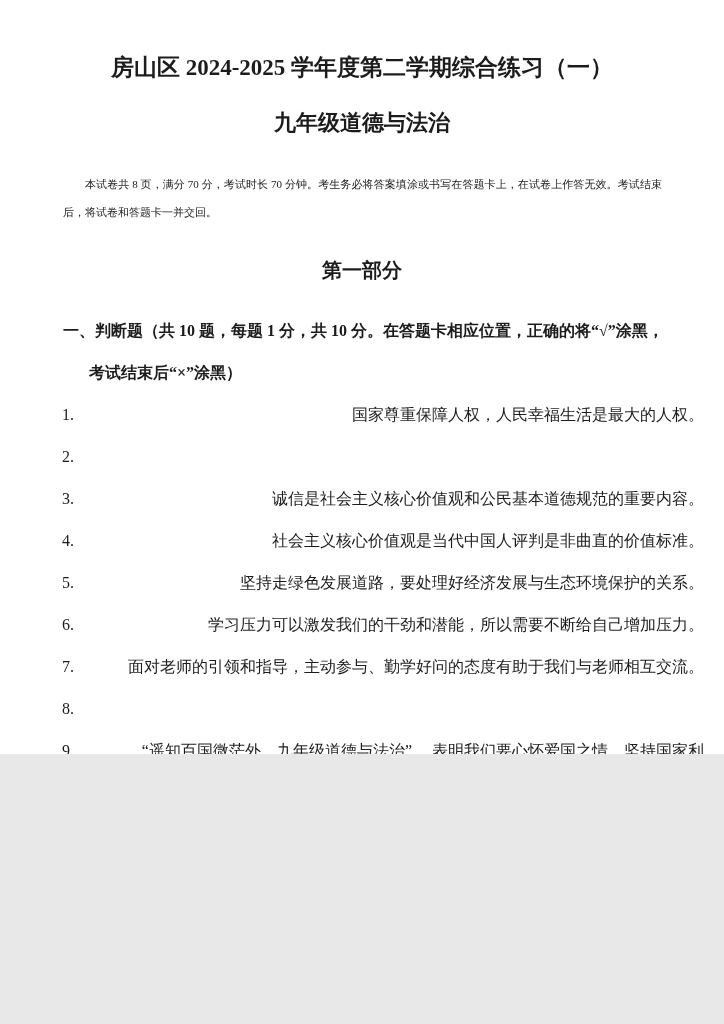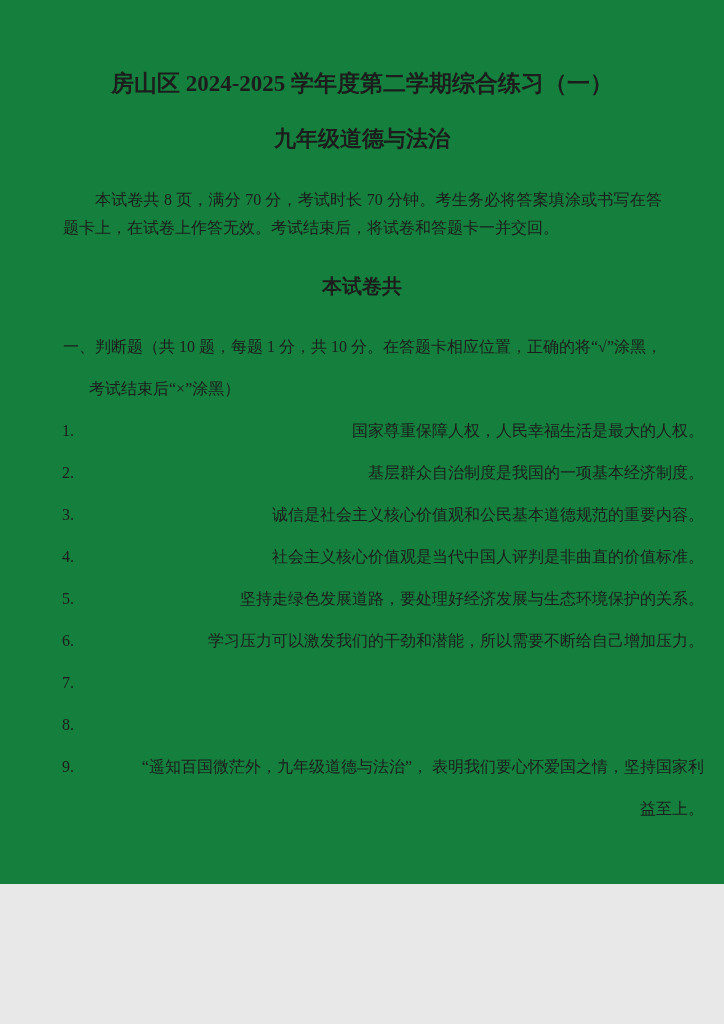--- a/index.html
+++ b/index.html
@@ -1,58 +1,58 @@
 <!DOCTYPE html>
 <html lang="zh"><head>
 <meta charset="utf-8">
 <style>
   html, body { margin: 0; padding: 0; background: #e8e8e8; }
   .page {
     position: relative;
     width: 724px;
-    height: 884px;
+    height: 754px;
     margin: 0 auto;
-    background: #15803d;
+    background: #ffffff;
     color: #1c1c1c;
     font-family: "Liberation Serif", "DejaVu Serif", serif;
     overflow: hidden;
     box-sizing: border-box;
-    padding-top: 70px;
+    padding-top: 54px;
   }
   .title-1 {
     text-align: center;
     font-size: 23px;
     font-weight: bold;
     line-height: 28px;
   }
   .title-2 {
     text-align: center;
     font-size: 22px;
     font-weight: bold;
     line-height: 26px;
     margin-top: 28px;
   }
   .intro {
     margin: 34px 62px 0 63px;
-    font-size: 16px;
+    font-size: 11px;
     line-height: 28px;
     text-align: justify;
     text-indent: 2em;
   }
   .part-heading {
     text-align: center;
     font-size: 20px;
     font-weight: bold;
     line-height: 24px;
     margin-top: 32px;
   }
   .section-heading {
     margin: 28px 40px 0 63px;
     font-size: 16px;
-    font-weight: normal;
+    font-weight: bold;
     line-height: 42px;
   }
   .section-heading .line-2 { padding-left: 26px; }
   .question-list {
     margin: 0 20px 0 0;
     font-size: 16px;
     line-height: 42px;
   }
   .q-row {
     display: flex;
@@ -82,54 +82,54 @@
 <body>
 
 <div class="page">
 
   <div class="title-1">房山区 2024-2025 学年度第二学期综合练习（一）</div>
 
   <div class="title-2">九年级道德与法治</div>
 
   <p class="intro">本试卷共 8 页，满分 70 分，考试时长 70 分钟。考生务必将答案填涂或书写在答题卡上，在试卷上作答无效。考试结束后，将试卷和答题卡一并交回。</p>
 
-  <div class="part-heading">本试卷共</div>
+  <div class="part-heading">第一部分</div>
 
   <div class="section-heading">
     <div class="line-1">一、判断题（共 10 题，每题 1 分，共 10 分。在答题卡相应位置，正确的将“√”涂黑，</div>
     <div class="line-2">考试结束后“×”涂黑）</div>
   </div>
 
   <div class="question-list">
       <div class="q-row">
         <span class="q-num">1.</span>
         <div class="q-text">国家尊重保障人权，人民幸福生活是最大的人权。</div>
       </div>
       <div class="q-row">
         <span class="q-num">2.</span>
-        <div class="q-text">基层群众自治制度是我国的一项基本经济制度。</div>
       </div>
       <div class="q-row">
         <span class="q-num">3.</span>
         <div class="q-text">诚信是社会主义核心价值观和公民基本道德规范的重要内容。</div>
       </div>
       <div class="q-row">
         <span class="q-num">4.</span>
         <div class="q-text">社会主义核心价值观是当代中国人评判是非曲直的价值标准。</div>
       </div>
       <div class="q-row">
         <span class="q-num">5.</span>
         <div class="q-text">坚持走绿色发展道路，要处理好经济发展与生态环境保护的关系。</div>
       </div>
       <div class="q-row">
         <span class="q-num">6.</span>
         <div class="q-text">学习压力可以激发我们的干劲和潜能，所以需要不断给自己增加压力。</div>
       </div>
       <div class="q-row">
         <span class="q-num">7.</span>
+        <div class="q-text">面对老师的引领和指导，主动参与、勤学好问的态度有助于我们与老师相互交流。</div>
       </div>
       <div class="q-row">
         <span class="q-num">8.</span>
       </div>
       <div class="q-row">
         <span class="q-num">9.</span>
         <div class="q-text">“遥知百国微茫外，九年级道德与法治”， 表明我们要心怀爱国之情，坚持国家利
 益至上。</div>
       </div>
     </div>

